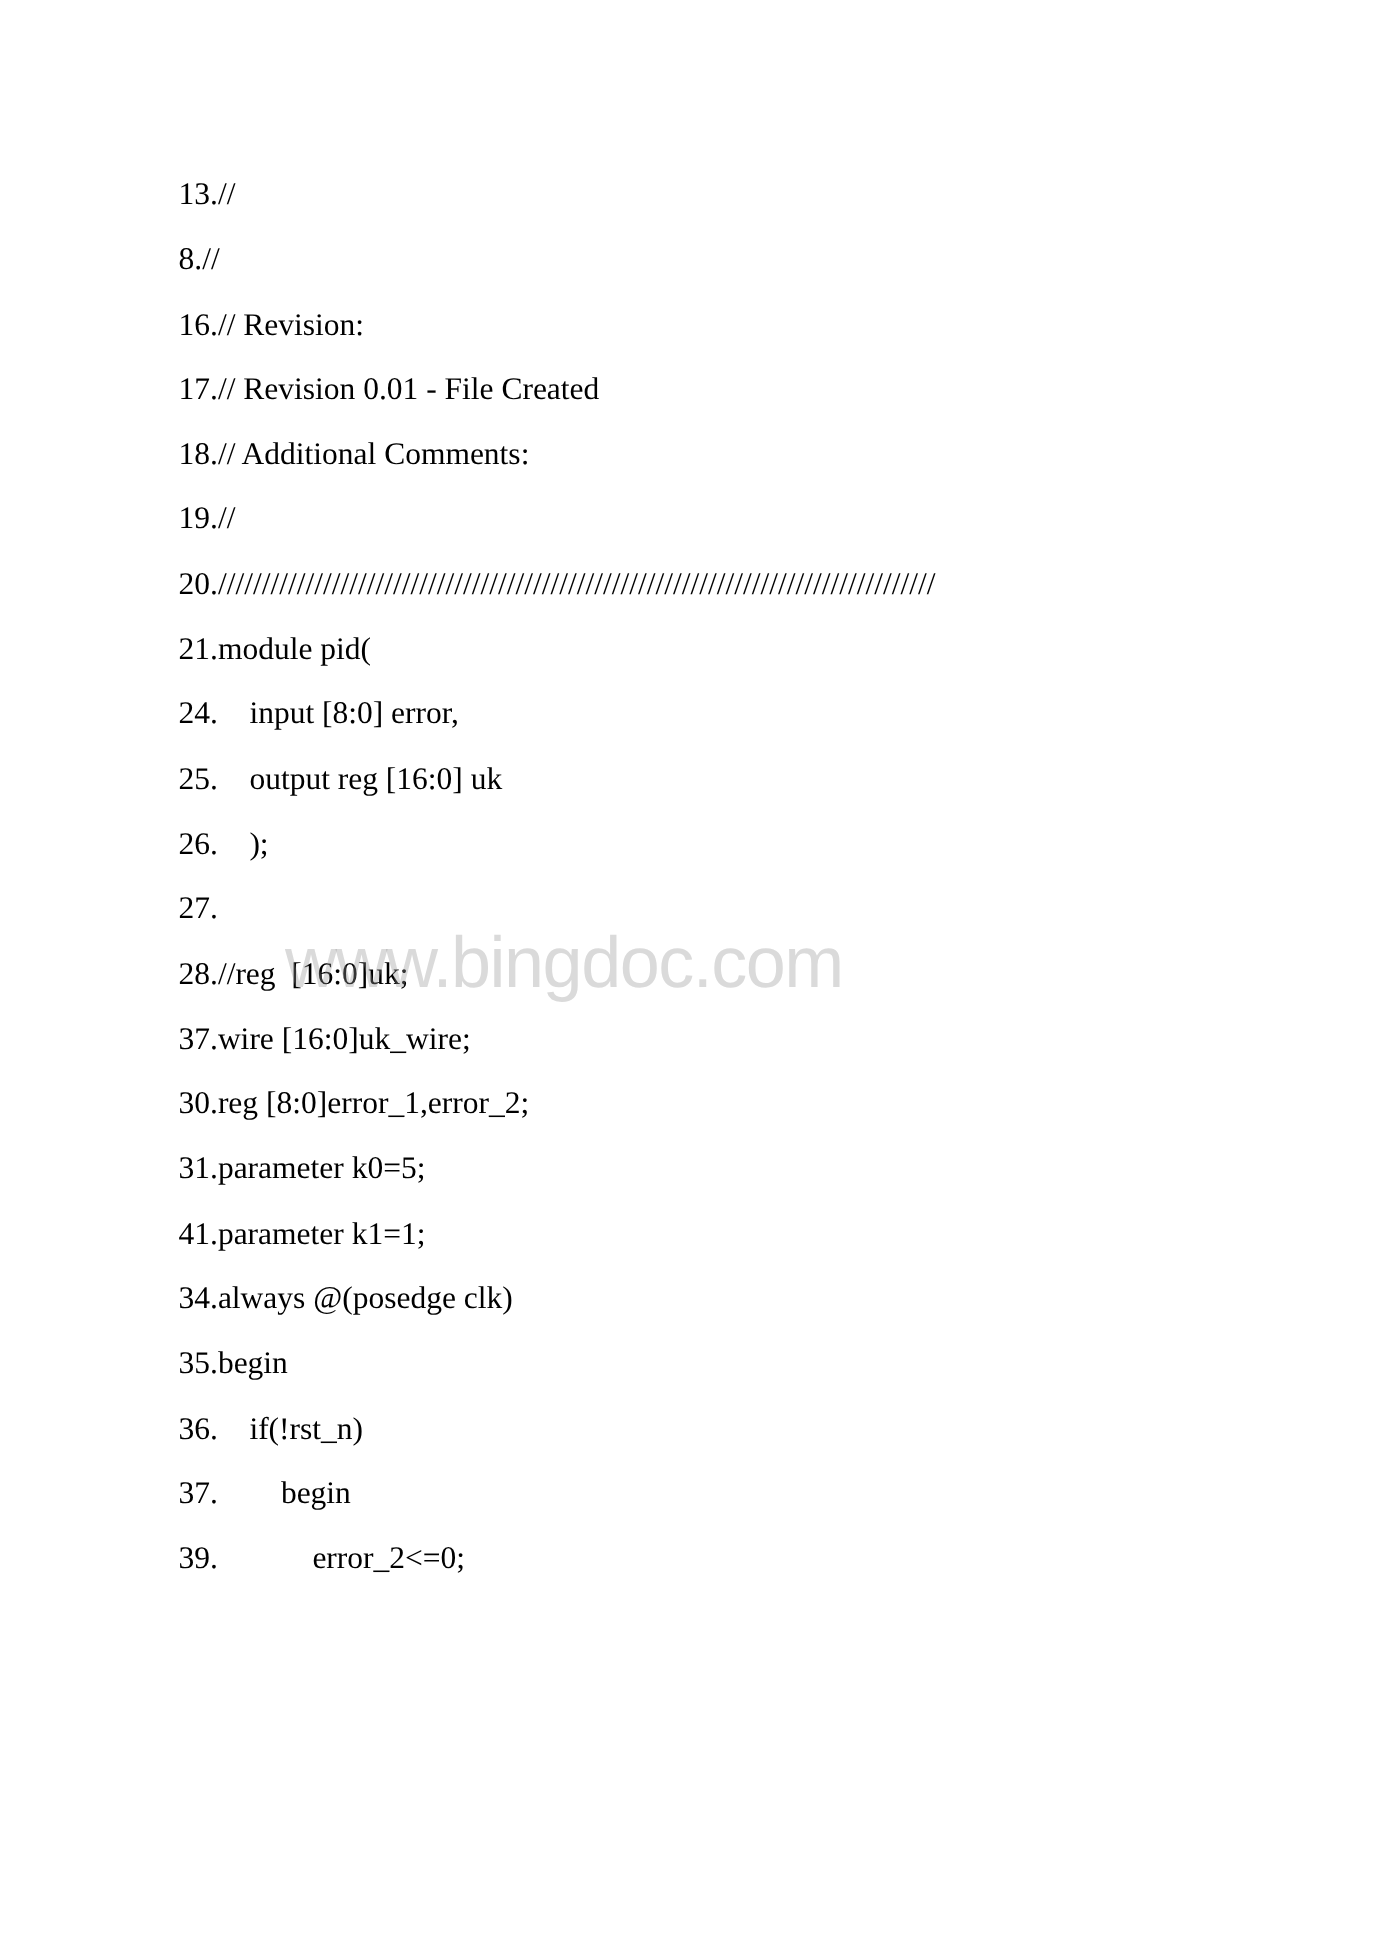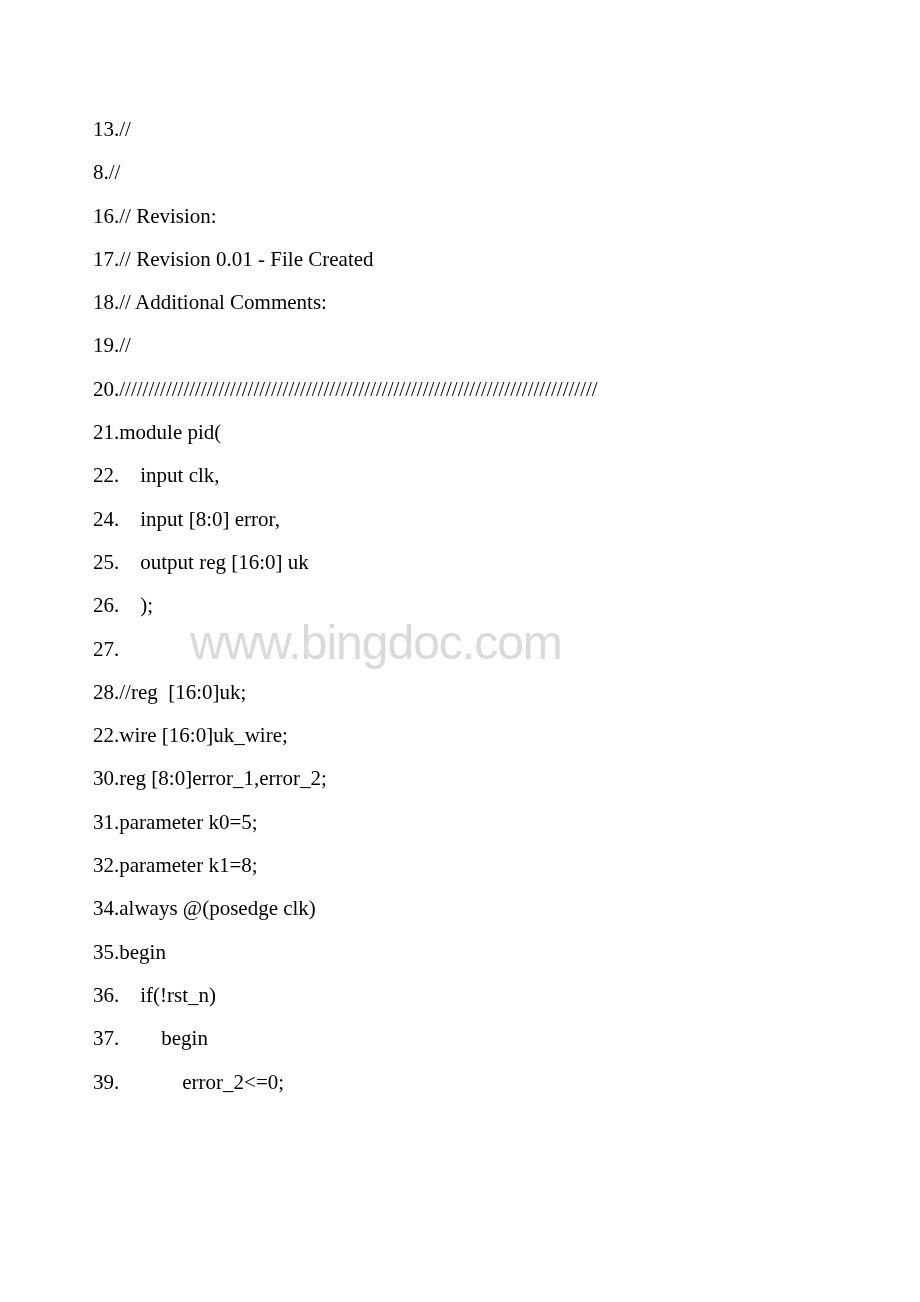--- a/index.html
+++ b/index.html
@@ -6,21 +6,21 @@
     margin: 0;
     padding: 0;
     background: #ffffff;
     font-family: "Times New Roman", Times, serif;
     width: 920px;
     height: 1302px;
     position: relative;
   }
   .content {
     padding-top: 108px;
-    padding-left: 93px;
+    padding-left: 119px;
     padding-right: 80px;
   }
   .code-line {
     font-size: 21px;
     color: #000000;
     line-height: 43.3px;
     white-space: pre;
     font-family: "Times New Roman", Times, serif;
   }
   .watermark {
@@ -43,28 +43,27 @@
 
 <div class="content">
   <div class="code-line">13.//</div>
   <div class="code-line">8.//</div>
   <div class="code-line">16.// Revision:</div>
   <div class="code-line">17.// Revision 0.01 - File Created</div>
   <div class="code-line">18.// Additional Comments:</div>
   <div class="code-line">19.//</div>
   <div class="code-line">20.//////////////////////////////////////////////////////////////////////////////////</div>
   <div class="code-line">21.module pid(</div>
-  <div class="code-line">22.    input clk,</div>
   <div class="code-line">24.    input [8:0] error,</div>
   <div class="code-line">25.    output reg [16:0] uk</div>
   <div class="code-line">26.    );</div>
   <div class="code-line">27.</div>
   <div class="code-line">28.//reg  [16:0]uk;</div>
-  <div class="code-line">22.wire [16:0]uk_wire;</div>
+  <div class="code-line">37.wire [16:0]uk_wire;</div>
   <div class="code-line">30.reg [8:0]error_1,error_2;</div>
   <div class="code-line">31.parameter k0=5;</div>
-  <div class="code-line">32.parameter k1=8;</div>
+  <div class="code-line">41.parameter k1=1;</div>
   <div class="code-line">34.always @(posedge clk)</div>
   <div class="code-line">35.begin</div>
   <div class="code-line">36.    if(!rst_n)</div>
   <div class="code-line">37.        begin</div>
   <div class="code-line">39.            error_2&lt;=0;</div>
 </div>
 
 </body></html>

